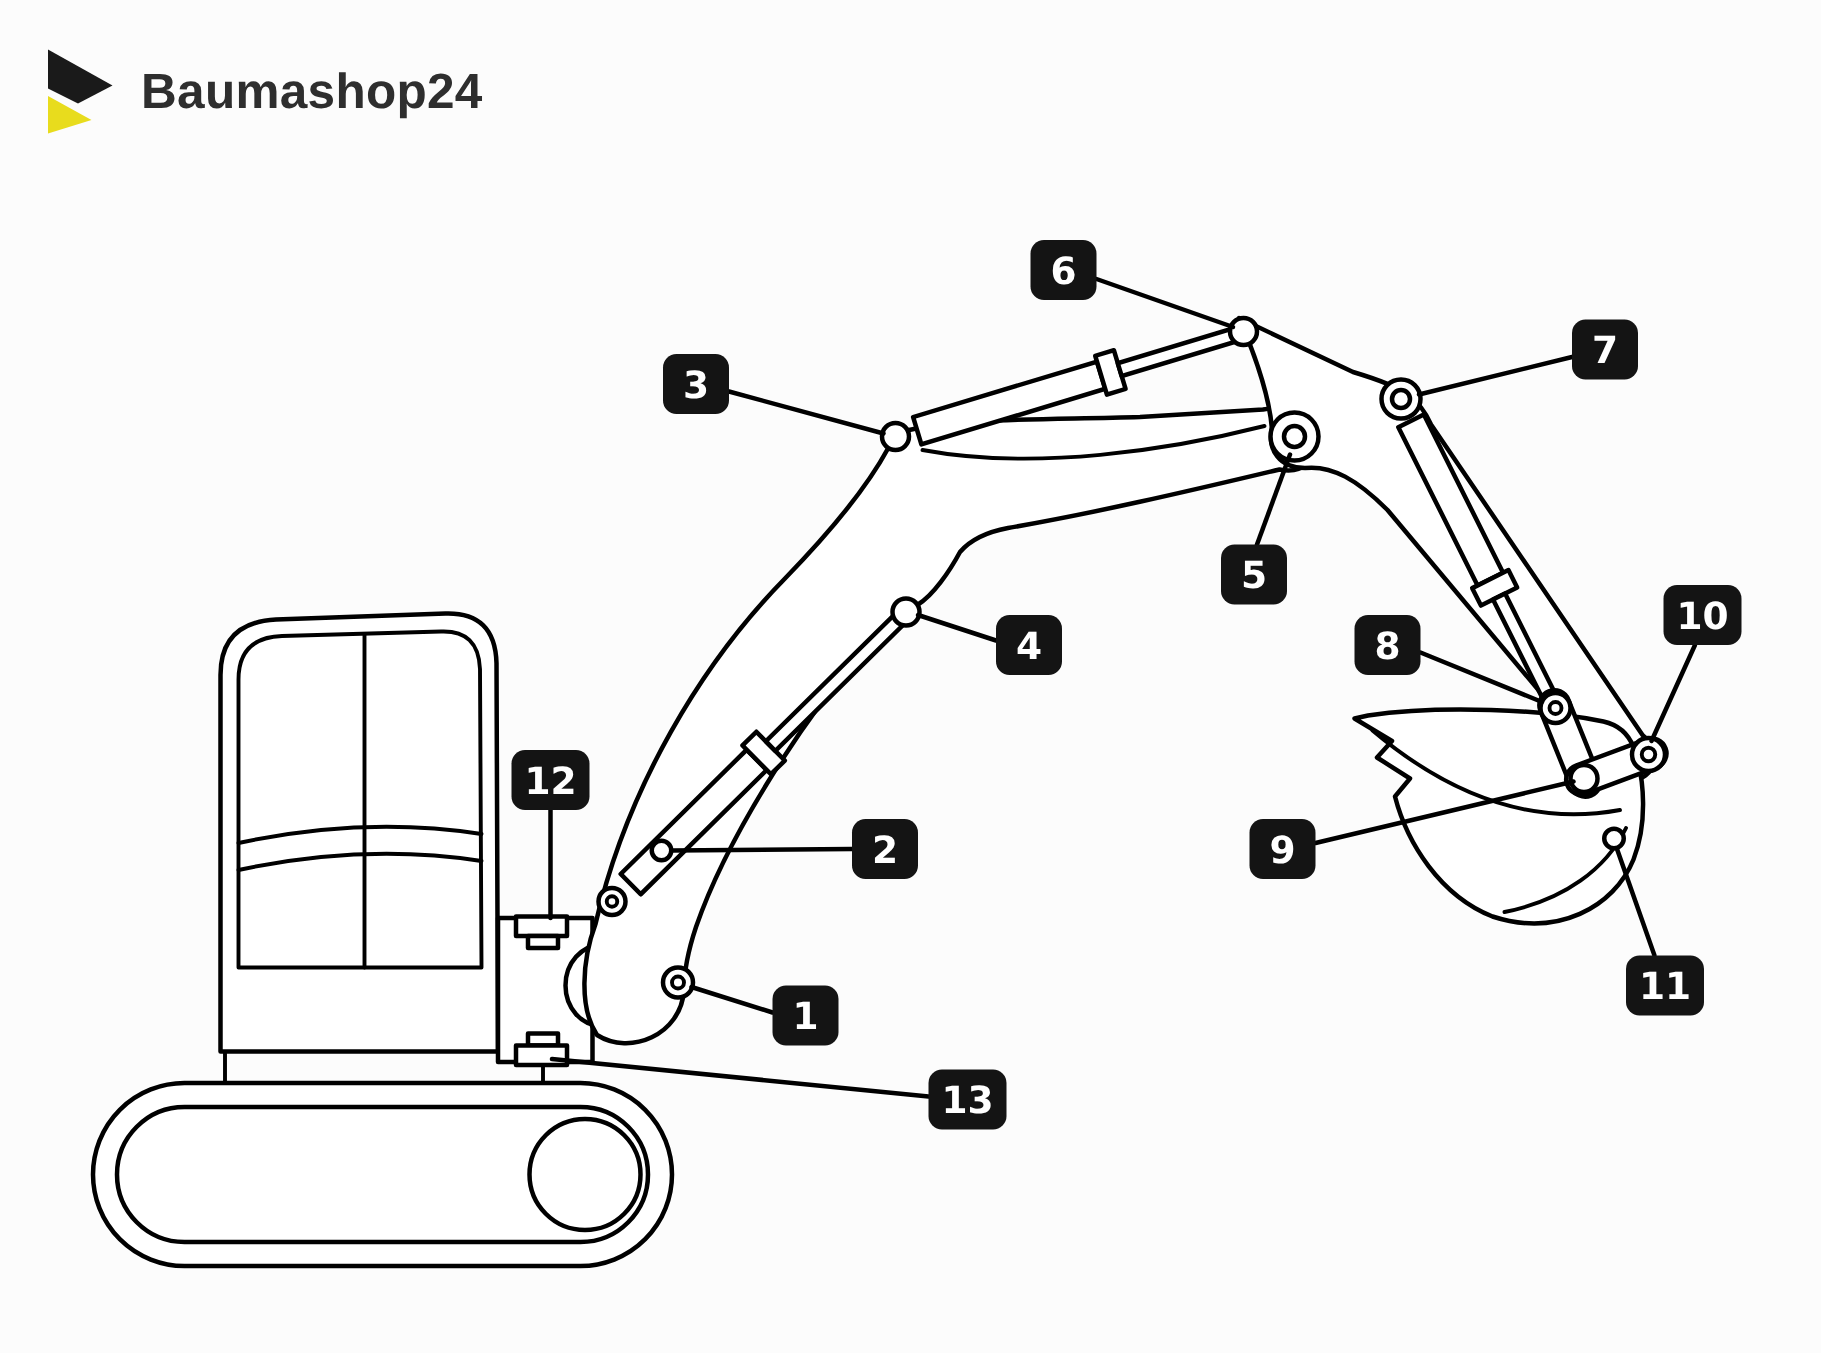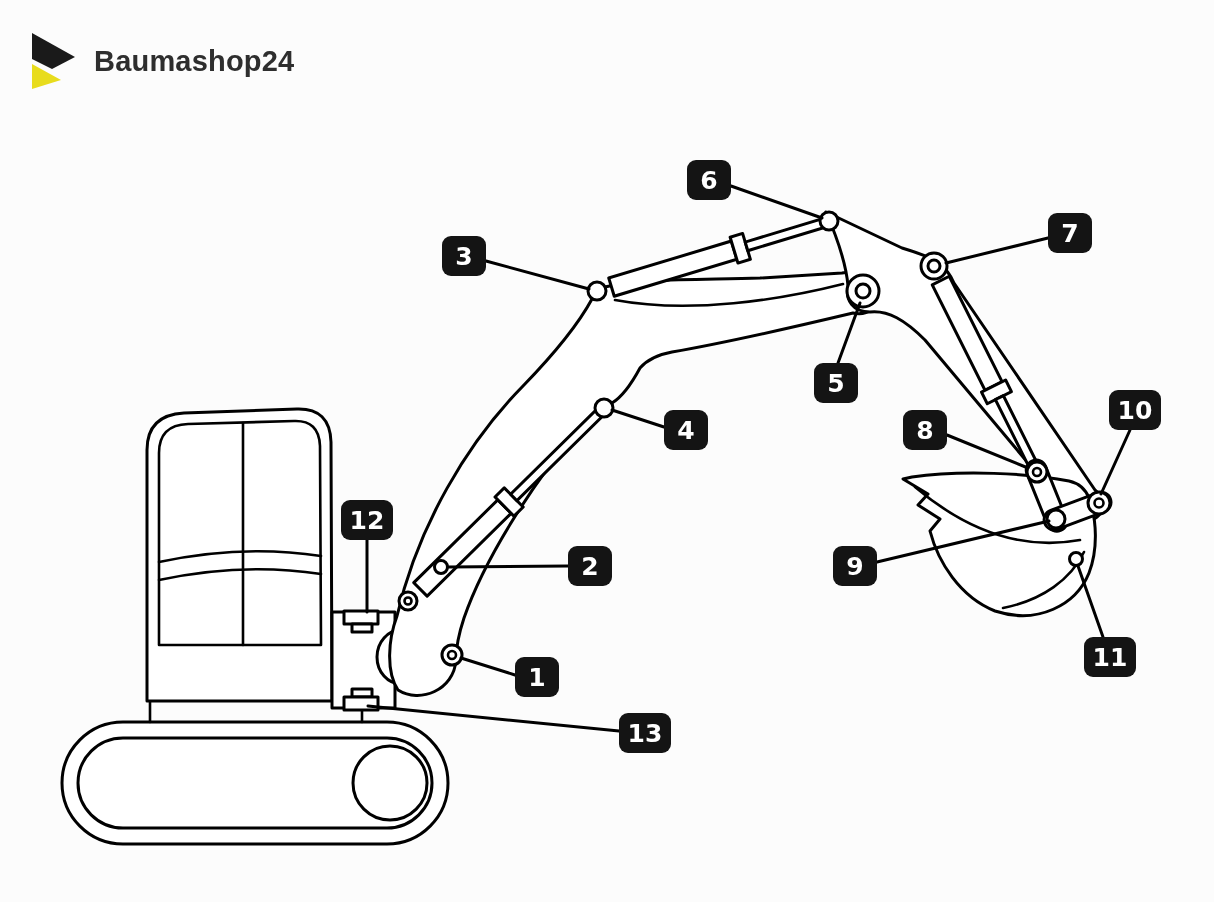--- a/index.html
+++ b/index.html
@@ -7,21 +7,21 @@
     --background:#fcfcfc; --line:#000000; --callout-bg:#141414; --callout-text:#ffffff;
     --brand-text:#2e2e2e; --brand-yellow:#e8dc1d; --brand-black:#1a1a1a;
   }
   html,body{margin:0;padding:0;}
   body{
     width:1214px;height:902px;background:var(--background);
     font-family:"Liberation Sans",sans-serif;overflow:hidden;position:relative;
   }
   .canvas{position:absolute;inset:0;}
   .brand{position:absolute;top:32px;left:30px;display:flex;align-items:center;gap:14px;z-index:5;}
-  .brand-text{font-size:29px;font-weight:700;color:var(--brand-text);letter-spacing:.2px;}
+  .brand-text{font-size:33px;font-weight:700;color:var(--brand-text);letter-spacing:.2px;}
   .diagram{position:absolute;left:0;top:0;}
   .machine{fill:#ffffff;stroke:var(--line);stroke-width:3;stroke-linejoin:round;stroke-linecap:round;}
   .detail{fill:none;stroke:var(--line);stroke-width:2.6;stroke-linejoin:round;stroke-linecap:round;}
   .leader{stroke:var(--line);stroke-width:3;stroke-linecap:round;}
   .pin{fill:#ffffff;stroke:var(--line);stroke-width:3;}
   .pin-dot{fill:#ffffff;stroke:var(--line);stroke-width:2.6;}
   .callout-box{fill:var(--callout-bg);}
   .callout-num{
     fill:var(--callout-text);
     font-family:"DejaVu Sans","Liberation Sans",sans-serif;

